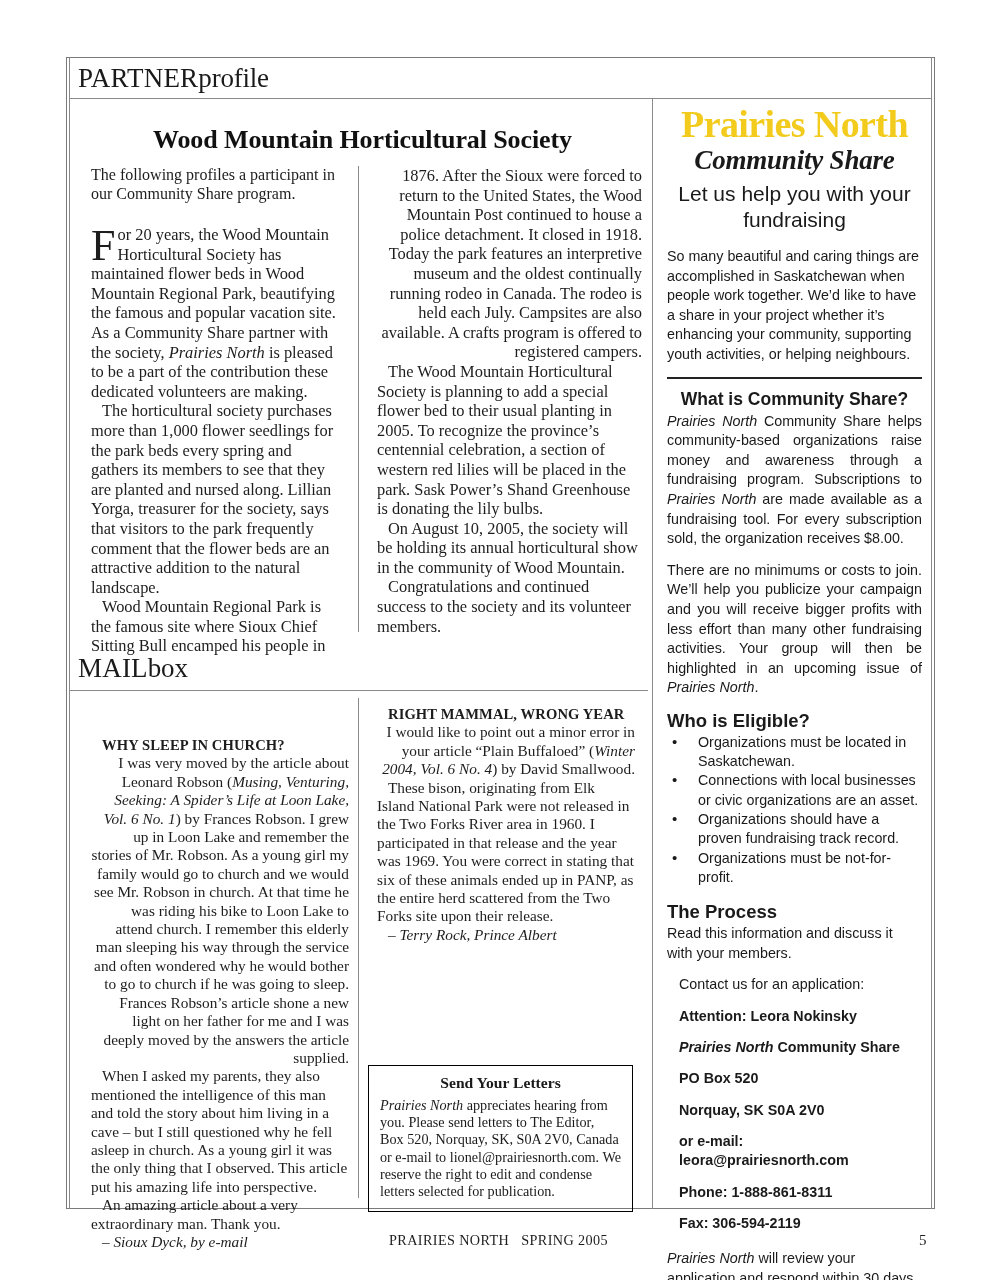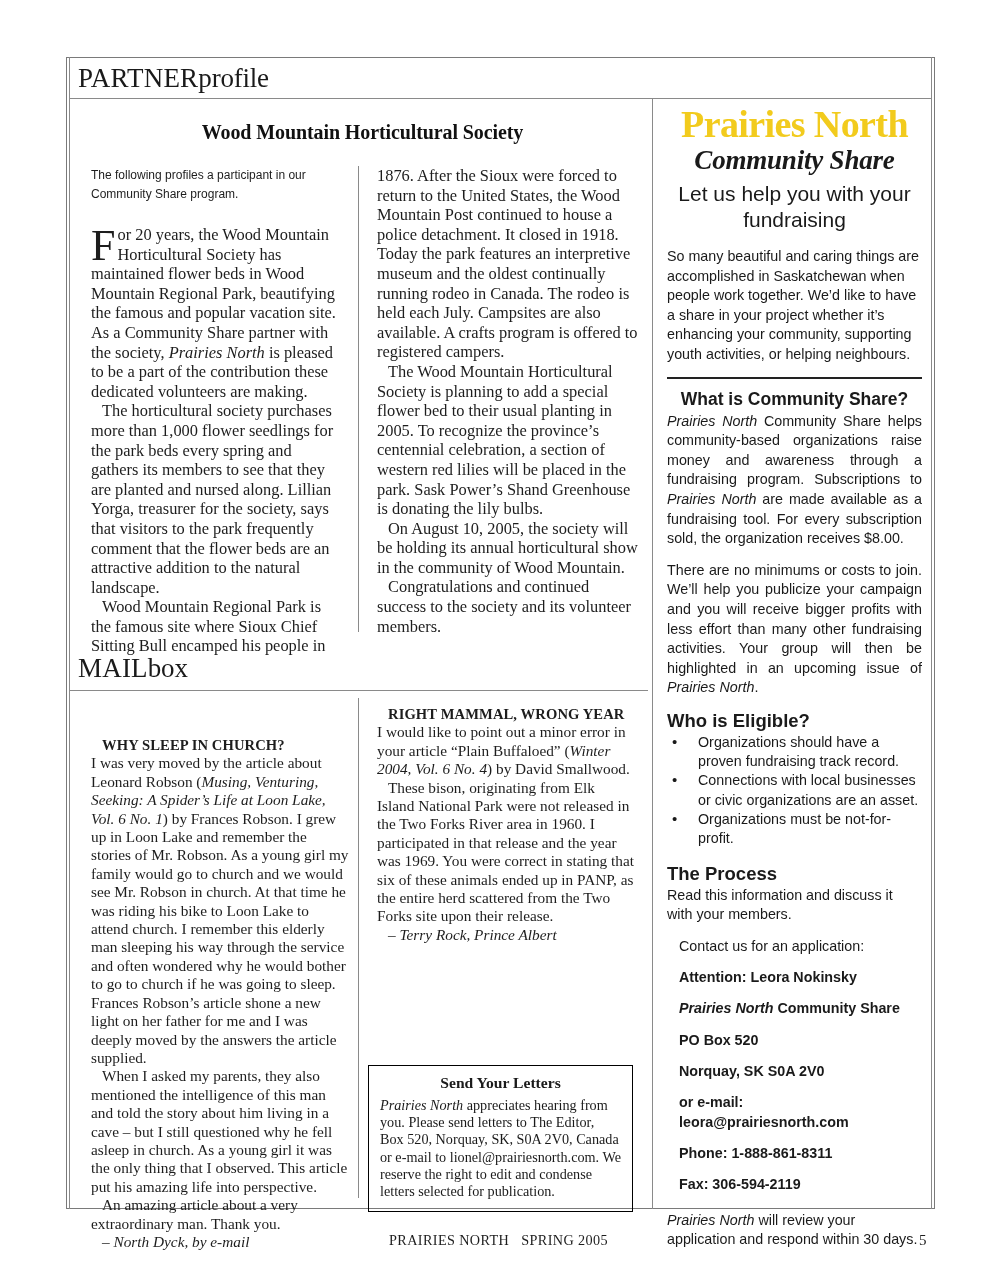--- a/index.html
+++ b/index.html
@@ -80,46 +80,46 @@
 
   
   .article-title {
     position: absolute;
     left: 80px;
     top: 108px;
     width: 565px;
     text-align: center;
     font-family: "Liberation Serif", serif;
     font-weight: bold;
-    font-size: 20px;
+    font-size: 26px;
     letter-spacing: -0.1px;
     color: #111;
   }
 
   
   .col {
     position: absolute;
     font-family: "Liberation Serif", serif;
     font-size: 16.4px;
     line-height: 19.6px;
     text-align: left;
     color: #1d1d1d;
   }
   #col-left  { left: 91px; top: 166px; width: 250px; }
   #col-mid   { left: 377px; top: 166px; width: 265px; }
 
   .col p {
     margin: 0;
     text-indent: 11px;
   }
-  .col p.noindent { text-indent: 0; }
+  .col p.noindent { text-indent: 0; text-align: right; }
 
   .deck {
-    font-family: Liberation Sans, sans-serif;
-    font-size: 12px;
+    font-family: Liberation Serif, serif;
+    font-size: 16px;
     line-height: 18.5px;
     margin: 0 0 22px 0 !important;
     text-indent: 0 !important;
     color: #1d1d1d;
   }
 
   
   .dropcap-p { text-indent: 0 !important; }
   .dropcap {
     float: left;
@@ -343,21 +343,21 @@
 
   <div class="section-kicker" id="mail-kicker"><span class="bold-part">MAIL</span><span class="light-part">box</span></div>
   <div class="rule" id="mail-rule"></div>
   <div class="col-divider" id="mail-divider"></div>
 
   <div class="col" id="mail-left">
     <p class="letter-head">WHY SLEEP IN CHURCH?</p>
     <p class="noindent"><span>I was very moved by the article about Leonard Robson (</span><em>Musing, Venturing, Seeking: A Spider’s Life at Loon Lake, Vol. 6 No. 1</em><span>) by Frances Robson. I grew up in Loon Lake and remember the stories of Mr. Robson. As a young girl my family would go to church and we would see Mr. Robson in church. At that time he was riding his bike to Loon Lake to attend church. I remember this elderly man sleeping his way through the service and often wondered why he would bother to go to church if he was going to sleep. Frances Robson’s article shone a new light on her father for me and I was deeply moved by the answers the article supplied.</span></p>
     <p>When I asked my parents, they also mentioned the intelligence of this man and told the story about him living in a cave – but I still questioned why he fell asleep in church. As a young girl it was the only thing that I observed. This article put his amazing life into perspective.</p>
     <p>An amazing article about a very extraordinary man. Thank you.</p>
-    <p class="sig">– North Dyck, by e-mail</p>
+    <p class="sig">– Sioux Dyck, by e-mail</p>
   </div>
 
   <div class="col" id="mail-right">
     <p class="letter-head">RIGHT MAMMAL, WRONG YEAR</p>
     <p class="noindent"><span>I would like to point out a minor error in your article “Plain Buffaloed” (</span><em>Winter 2004, Vol. 6 No. 4</em><span>) by David Smallwood.</span></p>
     <p>These bison, originating from Elk Island National Park were not released in the Two Forks River area in 1960. I participated in that release and the year was 1969. You were correct in stating that six of these animals ended up in PANP, as the entire herd scattered from the Two Forks site upon their release.</p>
     <p class="sig">– Terry Rock, Prince Albert</p>
   </div>
 
   <div class="letters-box">
@@ -374,22 +374,23 @@
 
     <div class="side-rule"></div>
 
     <div class="side-h-center">What is Community Share?</div>
     <p class="side-p just"><em>Prairies North</em><span> Community Share helps community-based organizations raise money and awareness through a fundraising program. Subscriptions to </span><em>Prairies North</em><span> are made available as a fundraising tool. For every subscription sold, the organization receives $8.00.</span></p>
 
     <p class="side-p just"><span>There are no minimums or costs to join. We’ll help you publicize your campaign and you will receive bigger profits with less effort than many other fundraising activities. Your group will then be highlighted in an upcoming issue of </span><em>Prairies North</em><span>.</span></p>
 
     <div class="side-h">Who is Eligible?</div>
     <ul class="elig">
+      <li>Organizations must be located in Saskatchewan.</li>
+      <li>Connections with local businesses or civic organizations are an asset.</li>
       <li>Organizations should have a proven fundraising track record.</li>
-      <li>Connections with local businesses or civic organizations are an asset.</li>
       <li>Organizations must be not-for-profit.</li>
     </ul>
 
     <div class="side-h">The Process</div>
     <p class="side-p">Read this information and discuss it with your members.</p>
 
     <p class="contact-line reg">Contact us for an application:</p>
     <p class="contact-line">Attention: Leora Nokinsky</p>
     <p class="contact-line"><span class="it">Prairies North</span><span> Community Share</span></p>
     <p class="contact-line">PO Box 520</p>

